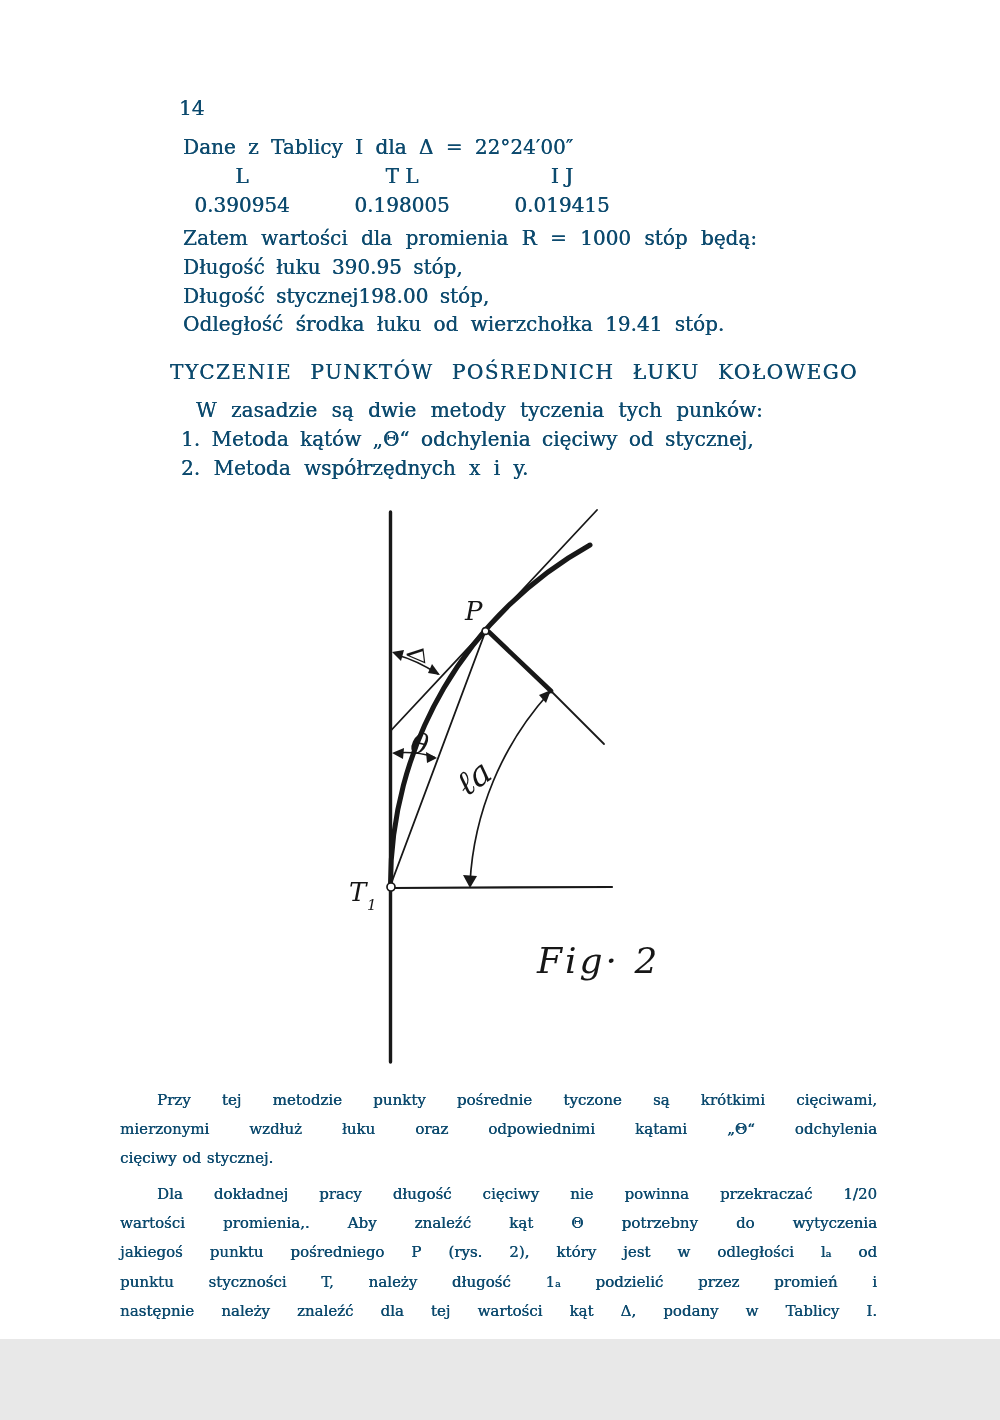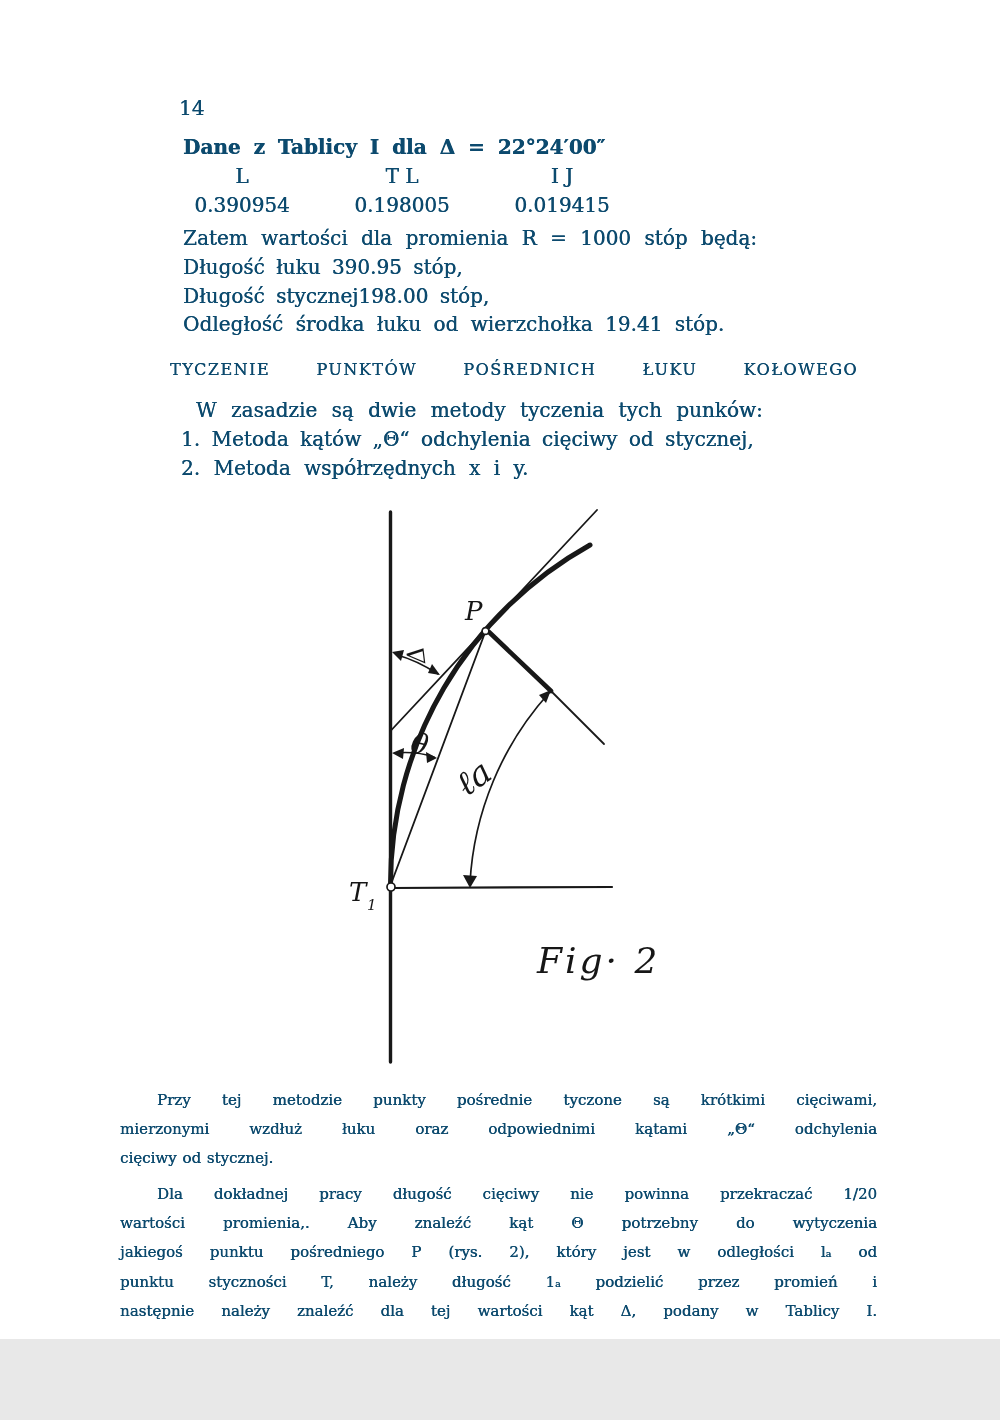--- a/index.html
+++ b/index.html
@@ -5,31 +5,31 @@
   html,body{margin:0;padding:0;background:#e8e8e8;}
   #page{
     position:relative;width:1000px;height:1339px;background:#ffffff;
     overflow:hidden;color:#0c4a6e;
     font-family:"DejaVu Serif","Liberation Serif",serif;
   }
   .abs{position:absolute;}
   .ink{text-shadow:0.35px 0 0 currentColor;}
   .fs20{font-size:20px;line-height:23px;}
   #pagenum{left:179px;top:97px;}
-  #dane-line{left:183px;top:136px;word-spacing:6px;white-space:nowrap;font-weight:bold;}
+  #dane-line{left:183px;top:136px;word-spacing:6px;white-space:nowrap;}
   .trow{left:162px;top:165px;width:480px;display:flex;}
   .trow .cell{width:160px;text-align:center;font-size:20px;}
   #thead{top:164px;}
   #tvals{top:193px;}
   #zatem-line{left:183px;top:227px;word-spacing:7px;white-space:nowrap;}
   #dl1{left:183px;top:256px;word-spacing:5px;white-space:nowrap;}
   #dl2{left:183px;top:285px;word-spacing:5px;white-space:nowrap;}
   #dl3{left:183px;top:313px;word-spacing:6px;white-space:nowrap;}
   #sec-heading{
-    left:170px;top:360px;width:688px;font-size:16px;letter-spacing:1.5px;
+    left:170px;top:360px;width:688px;font-size:20px;letter-spacing:1.5px;
     text-align:justify;text-align-last:justify;white-space:nowrap;
     display:flex;justify-content:space-between;
   }
   #sec-heading span{flex:0 0 auto;}
   #lead-line{left:196px;top:399px;word-spacing:8px;white-space:nowrap;}
   #method1{left:181px;top:428px;word-spacing:5px;white-space:nowrap;}
   #method2{left:181px;top:457px;word-spacing:7px;white-space:nowrap;}
   #figure-wrap{left:300px;top:495px;width:400px;height:580px;}
   .para{width:757px;font-size:15px;line-height:29.2px;}
   #para1{left:120px;top:1086px;}

